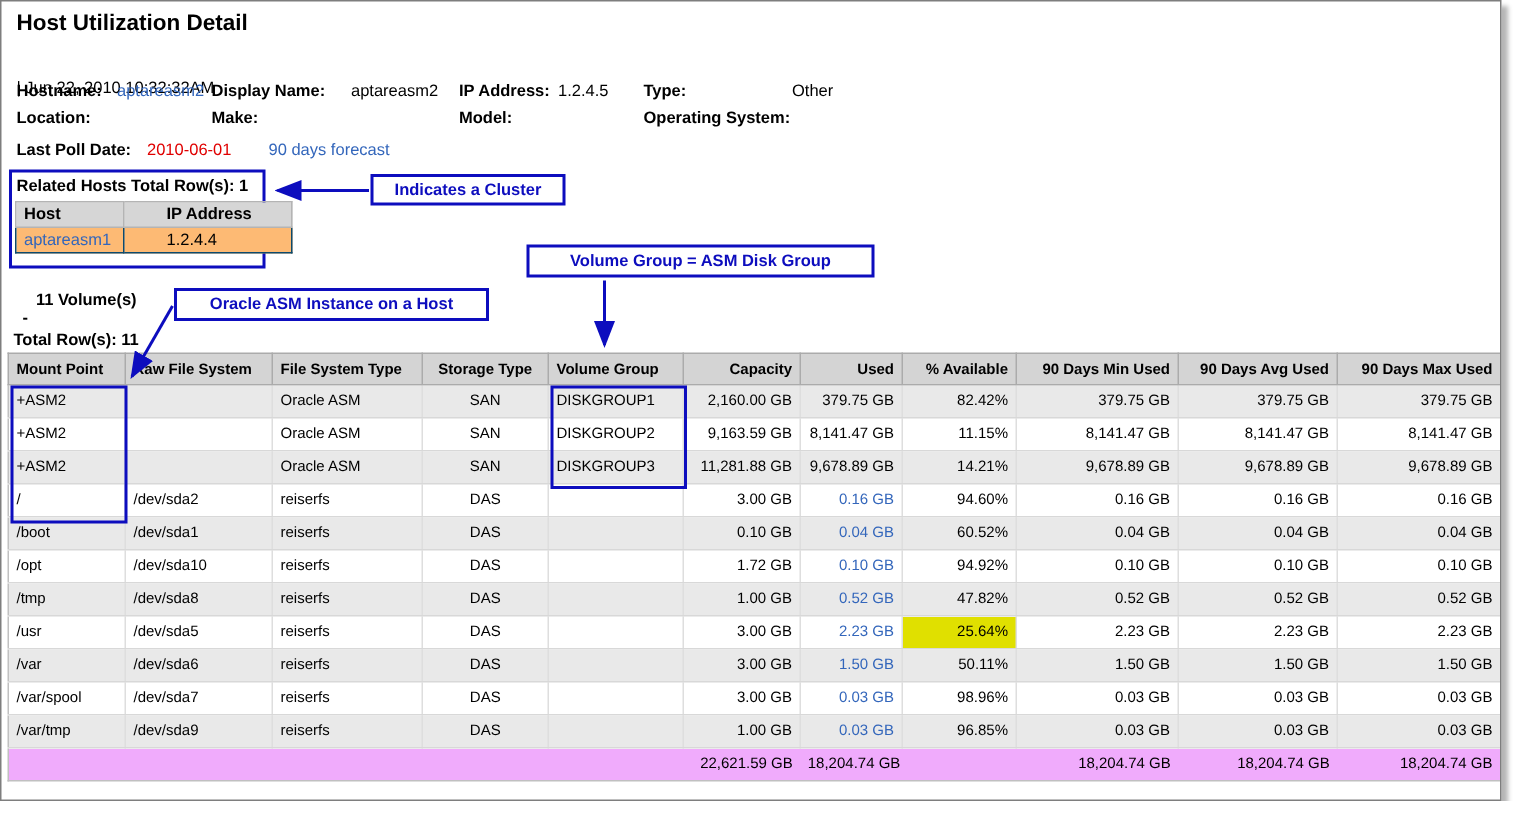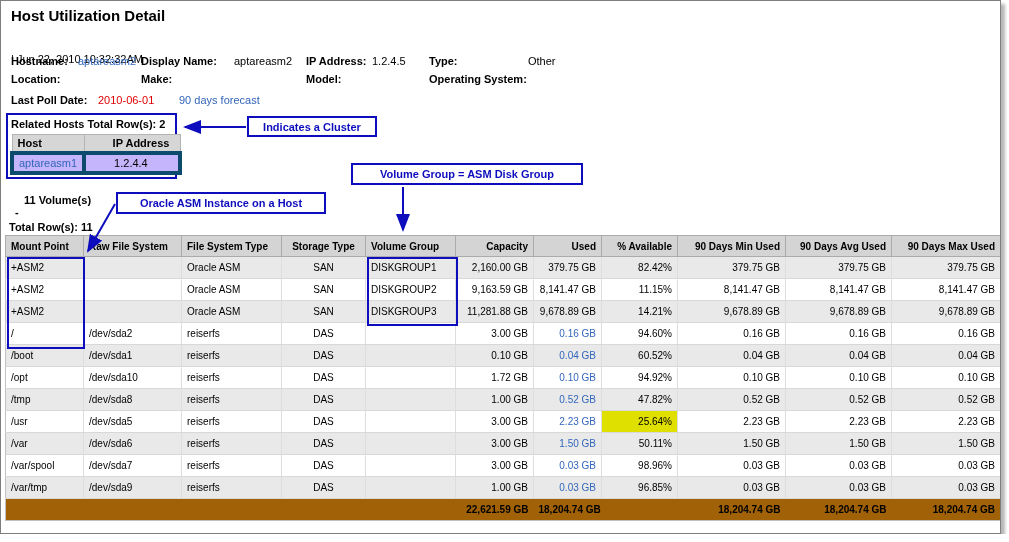--- a/index.html
+++ b/index.html
@@ -23,35 +23,35 @@
               background:transparent; pointer-events:none; }
   .arrows { position:absolute; left:0; top:0; pointer-events:none; }
   .arrow { stroke:var(--accent_blue, #0000cc); stroke-width:2; }
   .ah-fill { fill:var(--accent_blue, #0000cc); }
 
   table { border-collapse:collapse; }
 
   .rh-table { position:absolute; font-size:11px; }
   .rh-table th { background:#d6d6d6; font-weight:bold; text-align:left;
                  padding:2px 5px; border:1px solid #b4b4b4; height:17px; }
-  .rh-table td { background:#c4b5fd; padding:2px 5px; border:4px solid #0c4a6e; height:17px; }
+  .rh-table td { background:#fdba74; padding:2px 5px; border:1px solid #0c4a6e; height:17px; }
   .rh-table .col-host { width:72px; }
-  .rh-table .col-ip { width:96px;padding-left:28px; }
+  .rh-table .col-ip { width:112px;padding-left:28px; }
 
   .vol-table { position:absolute; left:4px; top:234px; width:995px;
                table-layout:fixed; font-size:10px; border:1px solid #c0c0c0; }
   .vol-table th { background:#d4d4d4; font-weight:bold; height:21px; padding:0 5px;
                   border:1px solid #ababab; white-space:nowrap; overflow:hidden; }
   .vol-table td { height:22px; padding:0 5px; border-right:1px solid #dedede;
                   border-bottom:1px solid #d8d8d8; white-space:nowrap; overflow:hidden; }
   .vol-table tr.odd td  { background:#e9e9e9; }
   .vol-table tr.even td { background:#ffffff; }
   .l { text-align:left; } .c { text-align:center; } .r { text-align:right; }
   .vol-table td.hl { background:var(--highlight_yellow, #e0e000) !important; }
-  .vol-table tfoot td { border:none; background:#a16207; height:22px;font-weight:bold; }
+  .vol-table tfoot td { border:none; background:#f0abfc; height:22px; }
 </style>
 </head>
 <body>
 
 <div class="page">
 
   <div class="title">Host Utilization Detail</div>
   <div class="timestamp">| Jun 22, 2010 10:32:32AM</div>
 
   <span class="abs lbl" style="left:10px;top:54px">Hostname:</span>
@@ -66,21 +66,21 @@
   <span class="abs lbl" style="left:10px;top:72px">Location:</span>
   <span class="abs lbl" style="left:140px;top:72px">Make:</span>
   <span class="abs lbl" style="left:305px;top:72px">Model:</span>
   <span class="abs lbl" style="left:428px;top:72px">Operating System:</span>
 
   <span class="abs lbl" style="left:10px;top:93px">Last Poll Date:</span>
   <span class="abs red" style="left:97px;top:93px">2010-06-01</span>
   <a class="abs lnk" style="left:178px;top:93px">90 days forecast</a>
 
   <div class="anno-box" style="left:5px;top:112px;width:171px;height:66px"></div>
-  <div class="abs lbl" style="left:10px;top:117px">Related Hosts Total Row(s): 2</div>
+  <div class="abs lbl" style="left:10px;top:117px">Related Hosts Total Row(s): 1</div>
   <table class="rh-table" style="left:9px;top:133px">
     <thead>
       <tr>
         <th class="col-host">Host</th>
         <th class="col-ip">IP Address</th>
       </tr>
     </thead>
     <tbody>
         <tr>
           <td class="col-host"><a class="lnk">aptareasm1</a></td>

